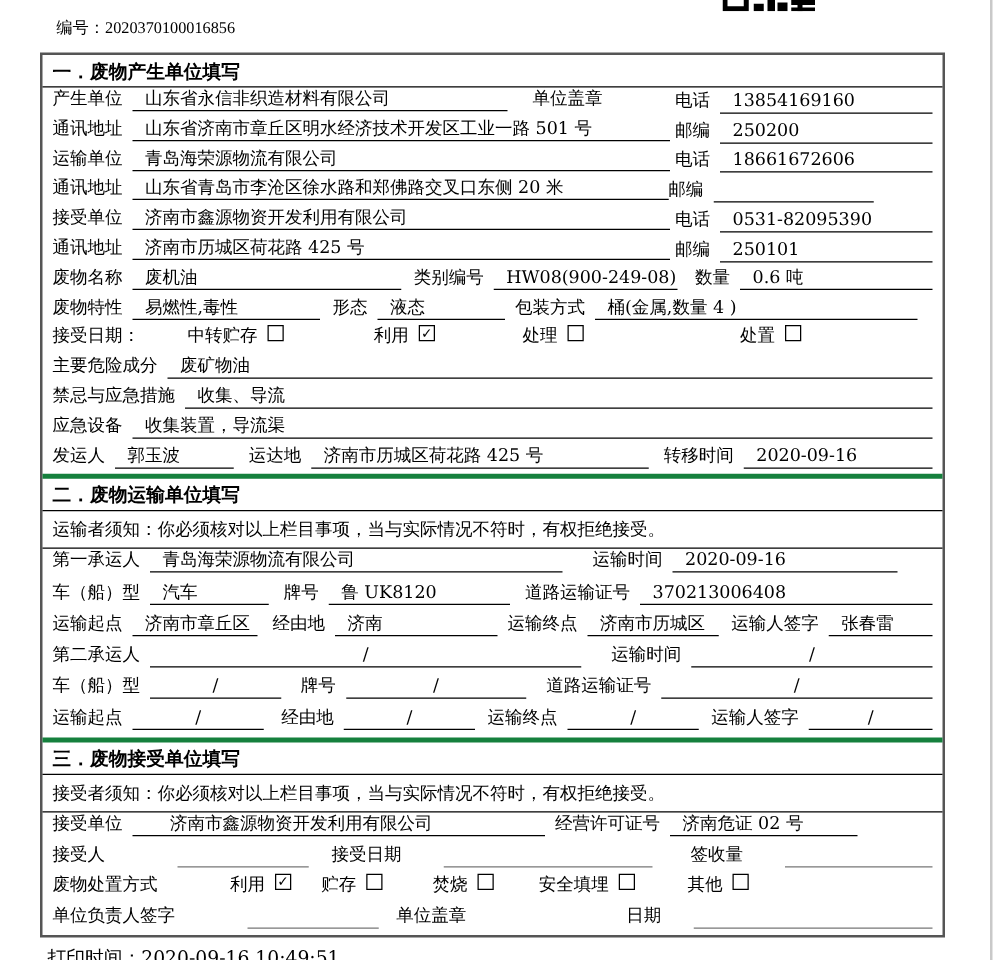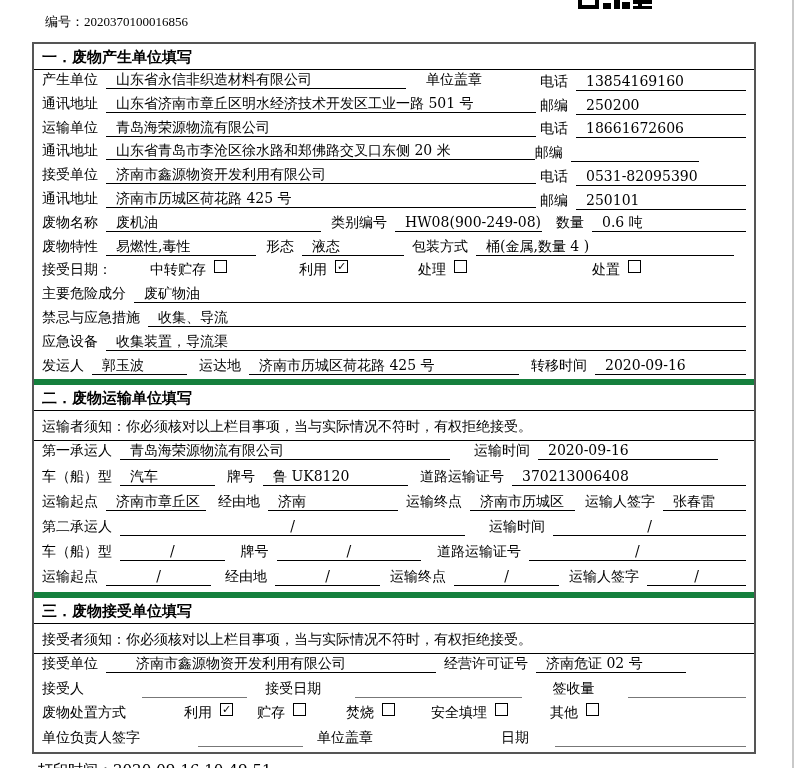--- a/index.html
+++ b/index.html
@@ -13,21 +13,21 @@
   .serial { position:absolute; left:45px; top:13px; font-size:13px; white-space:nowrap;font-family:Liberation Serif, serif; }
   .doc-title {
     position:absolute; left:331px; top:4px; font-size:26px; font-weight:bold;
     letter-spacing:2px; white-space:nowrap;
     font-family:"DejaVu Sans","Liberation Sans",sans-serif;
   }
   .qr-frag { position:absolute; left:578px; top:0px; width:76px; height:9px; }
   .edge-line { position:absolute; left:792px; top:0; width:2px; height:768px; background:#c9c9c9; }
 
   .form { margin-left:32px; width:724px; border:2px solid #555; background:#fff; }
-  .sec:not(:first-child) { border-top:6px solid #15803d; }
+  .sec:not(:first-child) { border-top:4px solid #15803d; }
   .sec-hd {
     font-weight:bold; font-size:15px; line-height:18px; padding:4px 8px 3px 8px;
     border-bottom:1px solid #000;
     font-family:"DejaVu Sans","Liberation Sans",sans-serif;
   }
   .notice { padding:6px 8px 5px 8px; line-height:18px; border-bottom:1px solid #000; white-space:nowrap; }
   .row { display:flex; padding:0 8px 3px 8px; }
   .s1-row { height:23.8px; }
   .s2-row { height:25.2px; }
   .s3-row { height:24.5px; }

